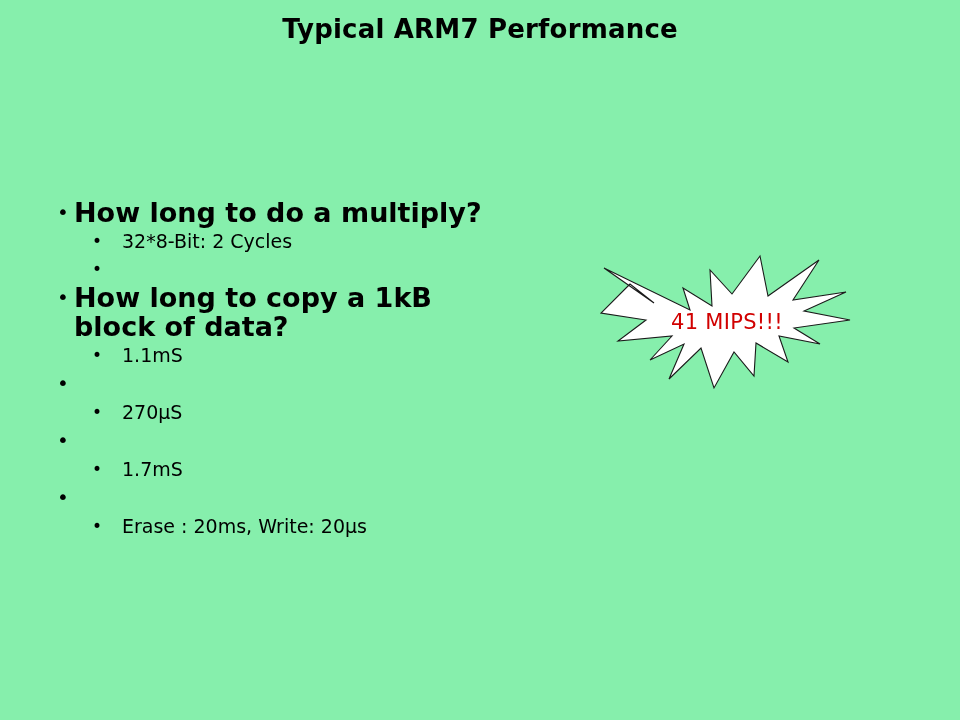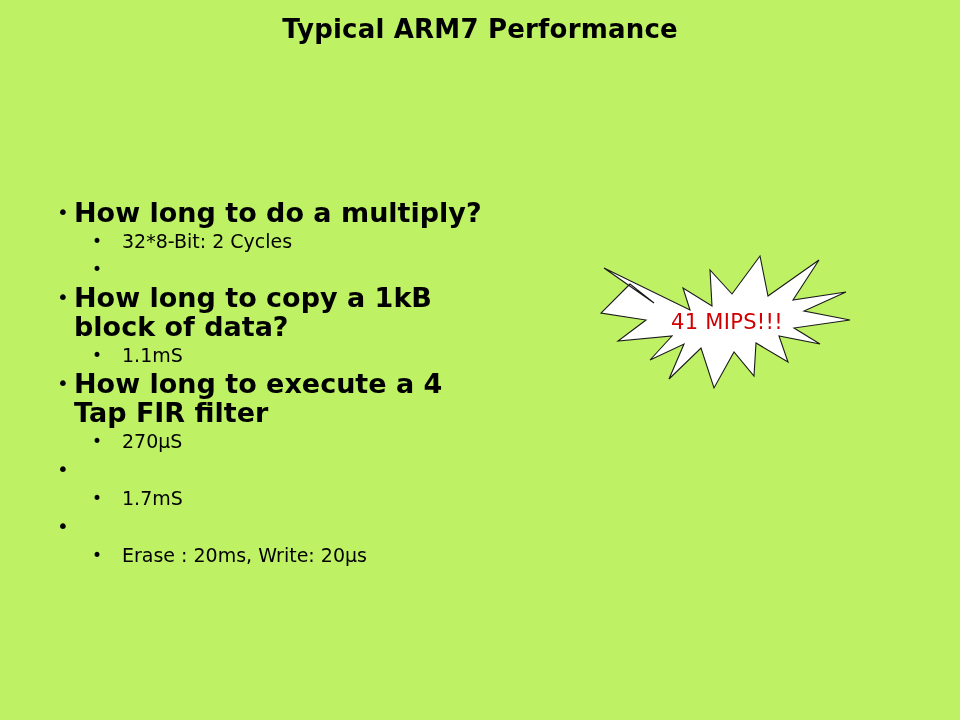--- a/index.html
+++ b/index.html
@@ -9,21 +9,21 @@
     background: #ffffff;
   }
   body {
     font-family: "DejaVu Sans", sans-serif;
     color: #000000;
   }
   #slide {
     position: relative;
     width: 960px;
     height: 720px;
-    background: #bef264;
+    background: #86efac;
     overflow: hidden;
   }
 
   
   #slide-title {
     position: absolute;
     left: 0;
     top: 14px;
     width: 960px;
     text-align: center;
@@ -142,21 +142,20 @@
       <span class="btext">How long to copy a 1kB block of data?</span>
     </div>
 
     <div class="bullet-row lvl2">
       <span class="marker">•</span>
       <span class="btext">1.1mS</span>
     </div>
 
     <div class="bullet-row lvl1">
       <span class="marker">•</span>
-      <span class="btext">How long to execute a 4 Tap FIR filter</span>
     </div>
 
     <div class="bullet-row lvl2">
       <span class="marker">•</span>
       <span class="btext">270µS</span>
     </div>
 
     <div class="bullet-row lvl1">
       <span class="marker">•</span>
     </div>

